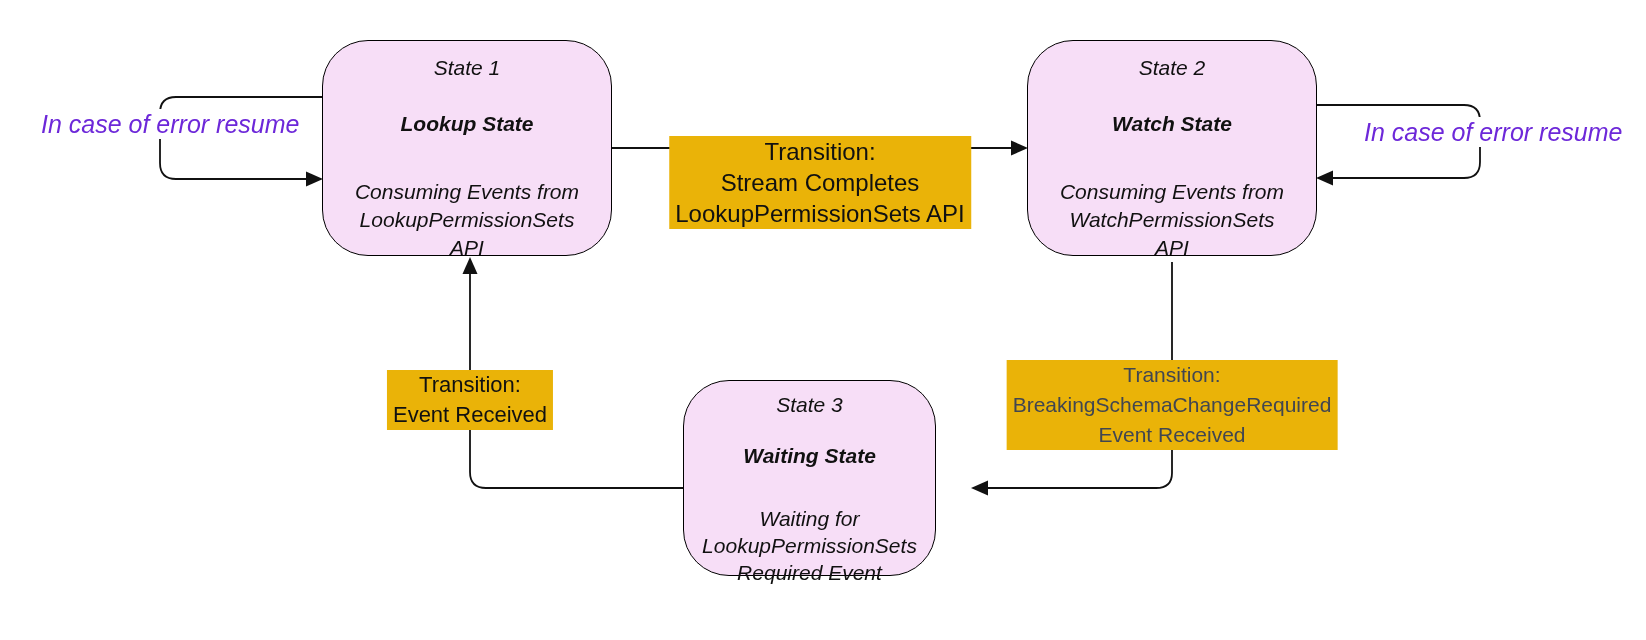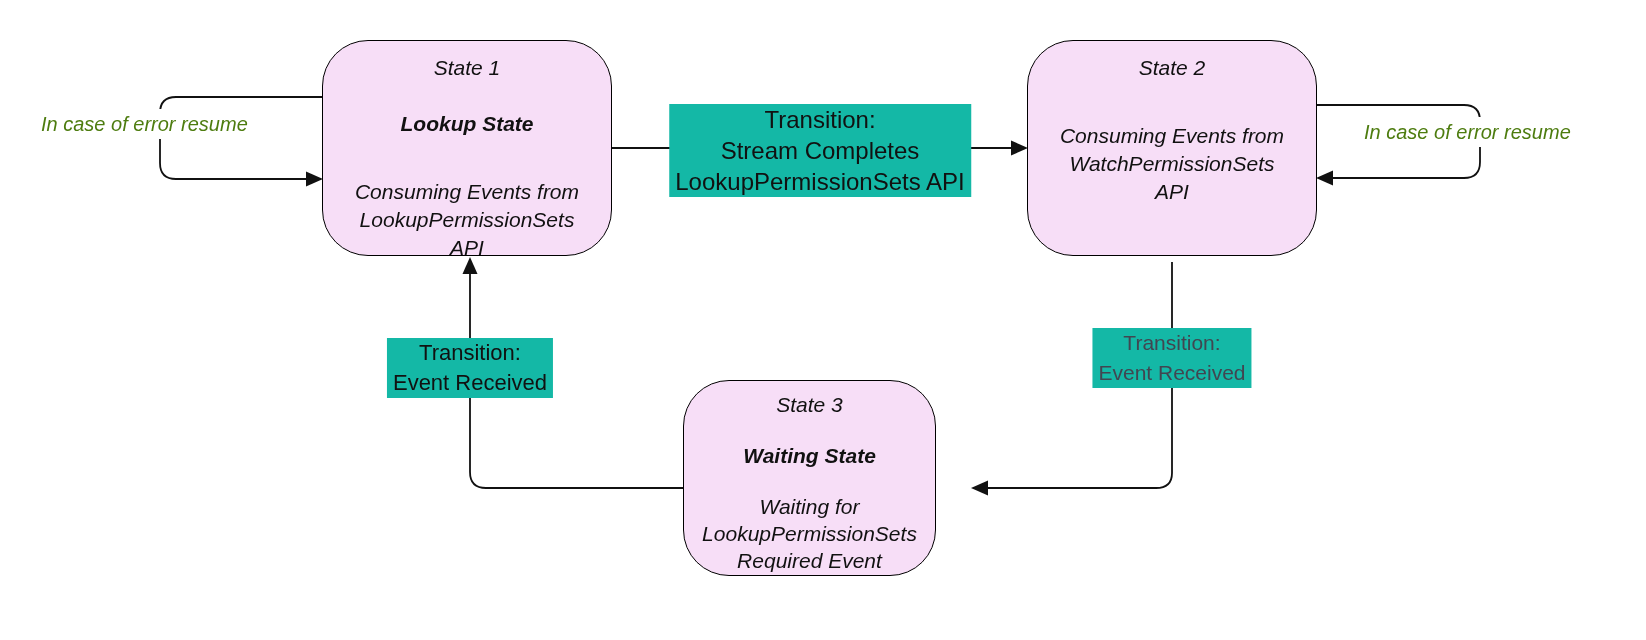--- a/index.html
+++ b/index.html
@@ -10,31 +10,31 @@
   svg.wires{position:absolute;left:0;top:0;}
   .state{
     position:absolute;background:#f7def7;border:1.5px solid #000000;border-radius:46px;
     text-align:center;font-style:italic;font-size:21px;line-height:28px;
     padding-top:13px;box-sizing:border-box;z-index:2;
   }
   .state .name{font-weight:700;margin-top:28px;}
   .state .desc{margin-top:40px;white-space:pre-line;}
   .state.compact{padding-top:10px;line-height:27px;}
   .state.compact .name{margin-top:24px;}
-  .state.compact .desc{margin-top:24px;}
+  .state.compact .desc{margin-top:36px;}
   .label{
-    position:absolute;text-align:center;background:#14b8a6;color:#111111;
-    transform:translateX(-50%);padding:0 6px;z-index:3;white-space:nowrap;
+    position:absolute;text-align:center;background:#eab308;color:#111111;
+    transform:translateX(-50%);padding:0 6px;z-index:3;white-space:nowrap;margin-top:32px;
   }
   .label.mid{font-size:24px;line-height:31px;}
   .label.bl{font-size:22px;line-height:30px;}
   .label.br{font-size:21px;line-height:30px;color:#414651;}
   .annotation{
-    position:absolute;font-style:italic;font-size:20px;line-height:30px;
-    background:#ffffff;color:#4d7c0f;padding:0 4px;z-index:3;white-space:nowrap;
+    position:absolute;font-style:italic;font-size:25px;line-height:30px;
+    background:#ffffff;color:#6d28d9;padding:0 4px;z-index:3;white-space:nowrap;
   }
   .annotation b{font-weight:700;}
 </style>
 </head>
 <body>
 
 <div class="canvas">
 
   <svg class="wires" width="1646" height="640" viewBox="0 0 1646 640">
     <g fill="none" stroke="#111111" stroke-width="1.8">
@@ -61,20 +61,21 @@
   <div class="state" style="left:322px;top:40px;width:290px;height:216px">
     <div class="title">State 1</div>
     <div class="name">Lookup State</div>
     <div class="desc">Consuming Events from
 LookupPermissionSets
 API</div>
   </div>
 
   <div class="state" style="left:1027px;top:40px;width:290px;height:216px">
     <div class="title">State 2</div>
+    <div class="name">Watch State</div>
     <div class="desc">Consuming Events from
 WatchPermissionSets
 API</div>
   </div>
 
   <div class="state compact" style="left:683px;top:380px;width:253px;height:196px">
     <div class="title">State 3</div>
     <div class="name">Waiting State</div>
     <div class="desc">Waiting for
 LookupPermissionSets
@@ -82,20 +83,21 @@
   </div>
 
   <div class="label mid" style="left:820px;top:104px">
     <div>Transition:</div>
     <div>Stream Completes</div>
     <div>LookupPermissionSets API</div>
   </div>
 
   <div class="label br" style="left:1172px;top:328px">
     <div>Transition:</div>
+    <div>BreakingSchemaChangeRequired</div>
     <div>Event Received</div>
   </div>
 
   <div class="label bl" style="left:470px;top:338px">
     <div>Transition:</div>
     <div>Event Received</div>
   </div>
 
   <div class="annotation" style="left:37px;top:109px">
     <div>In case of error resume</div>

